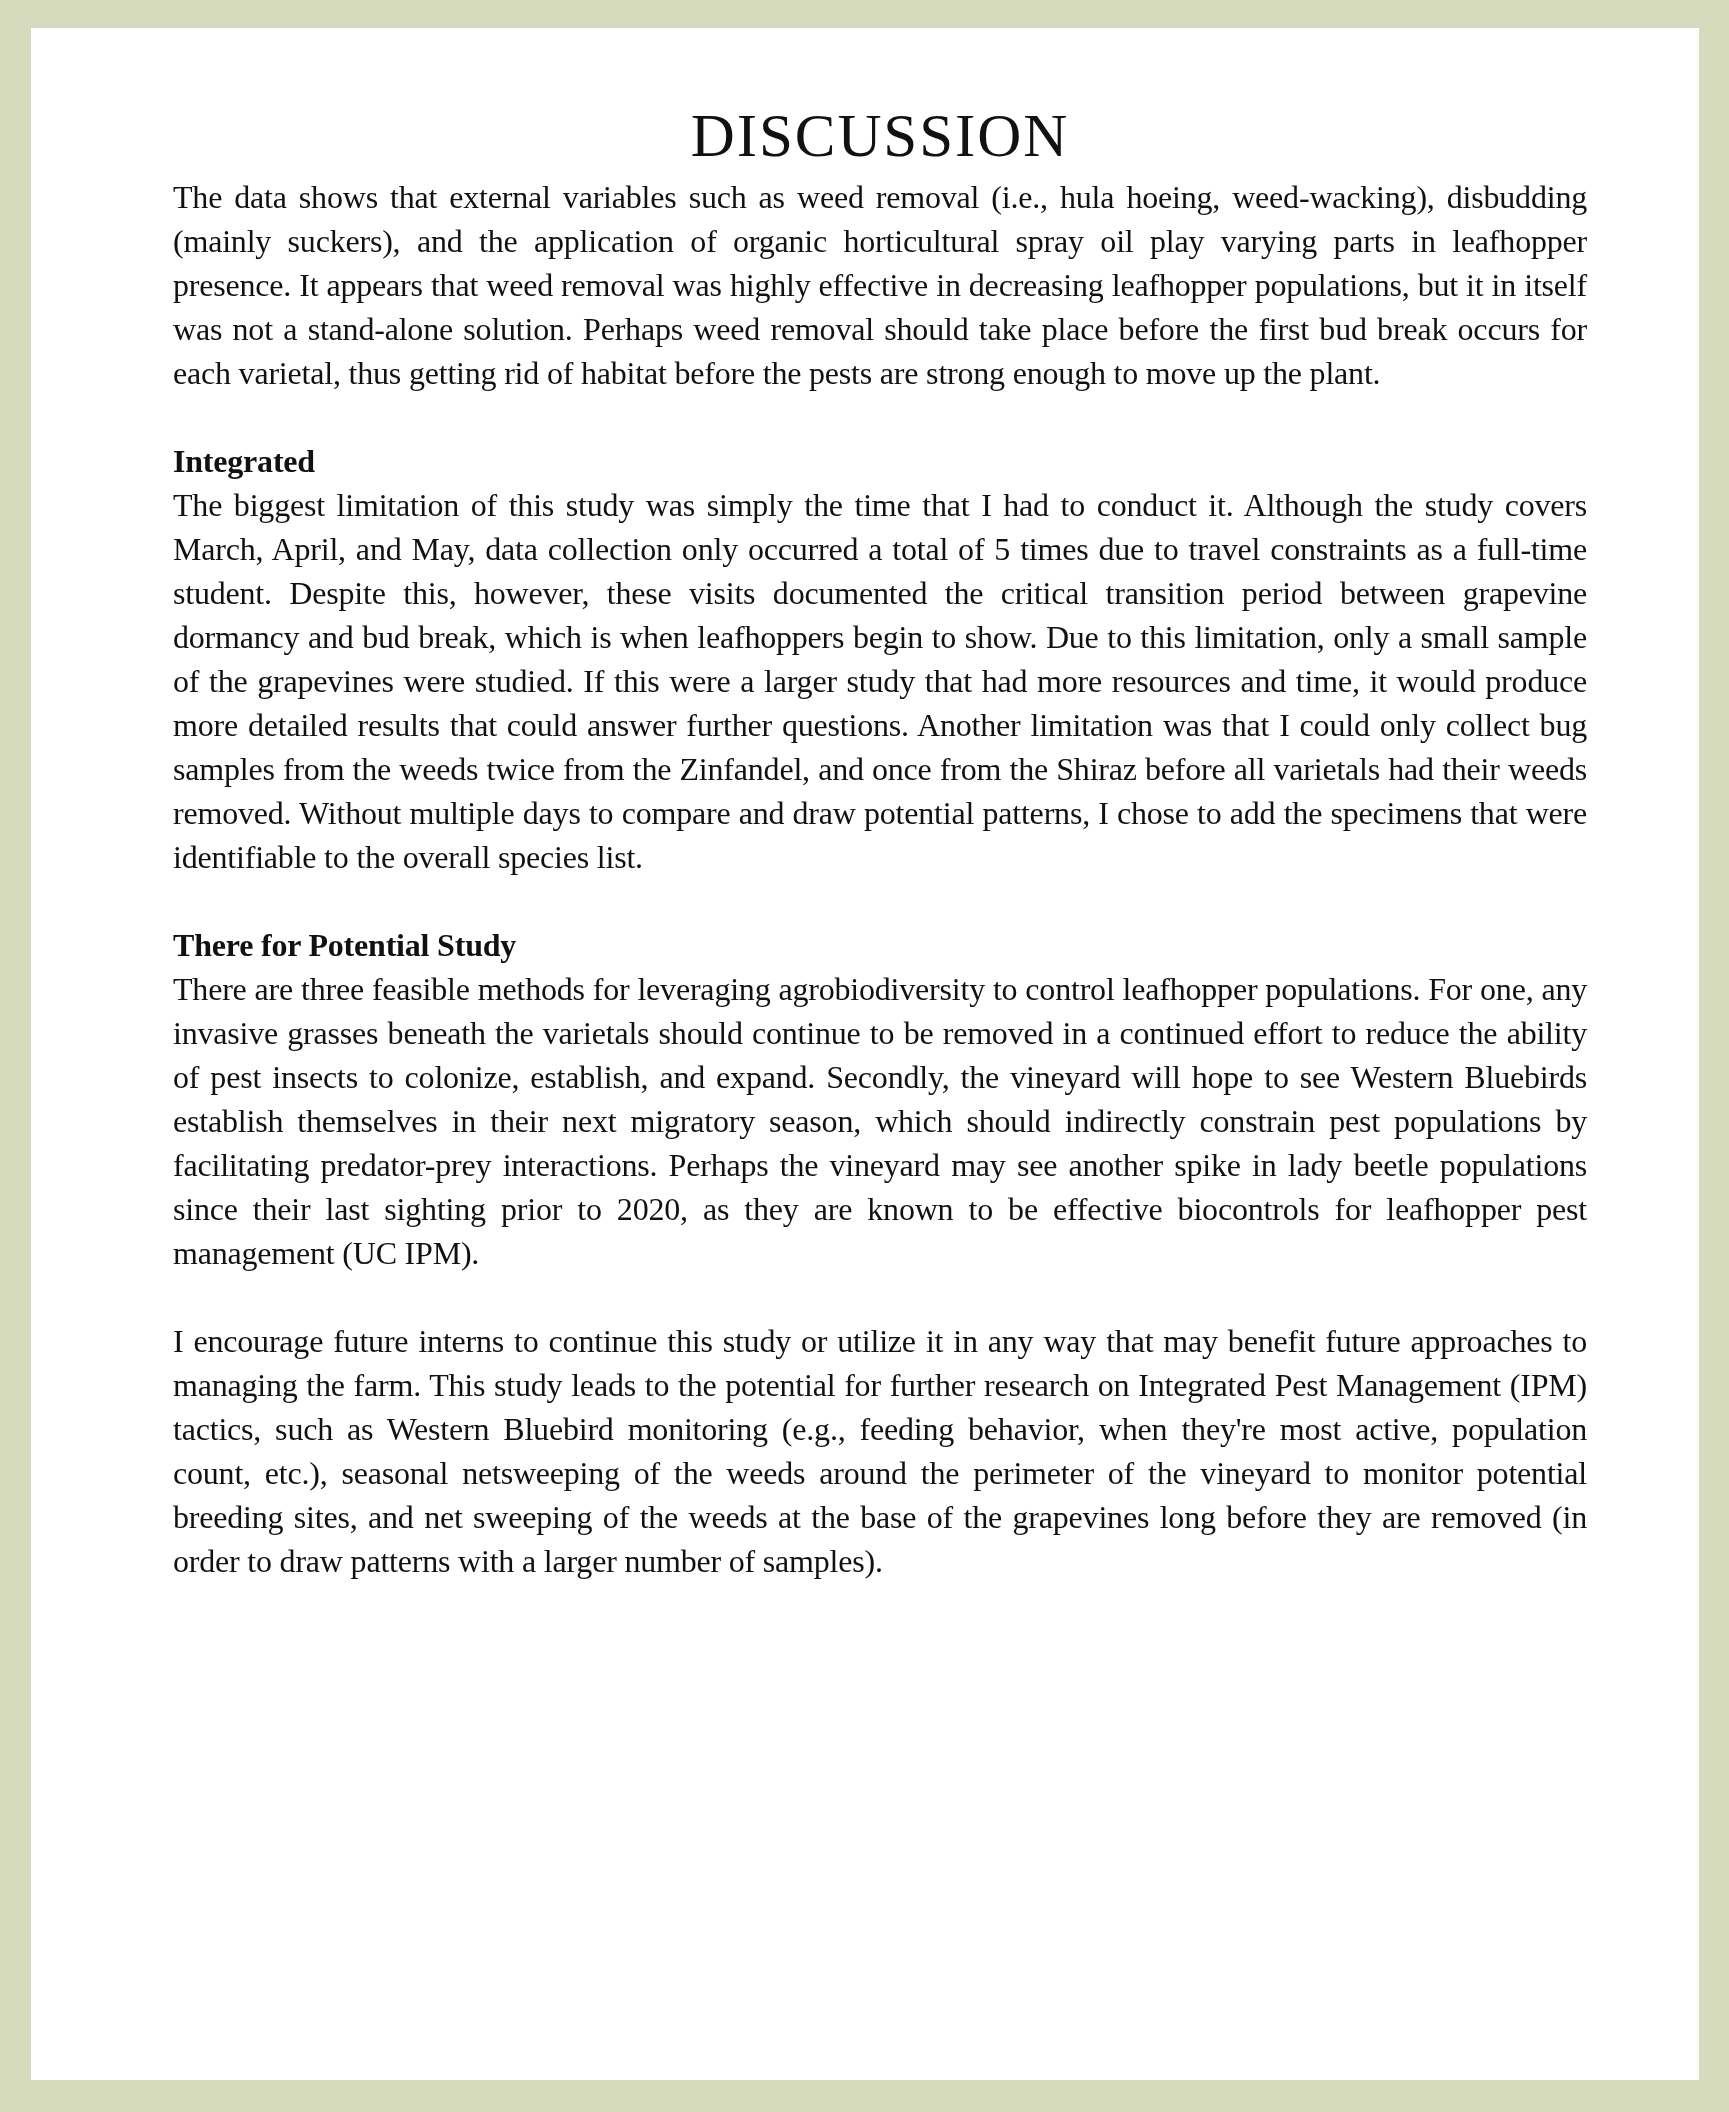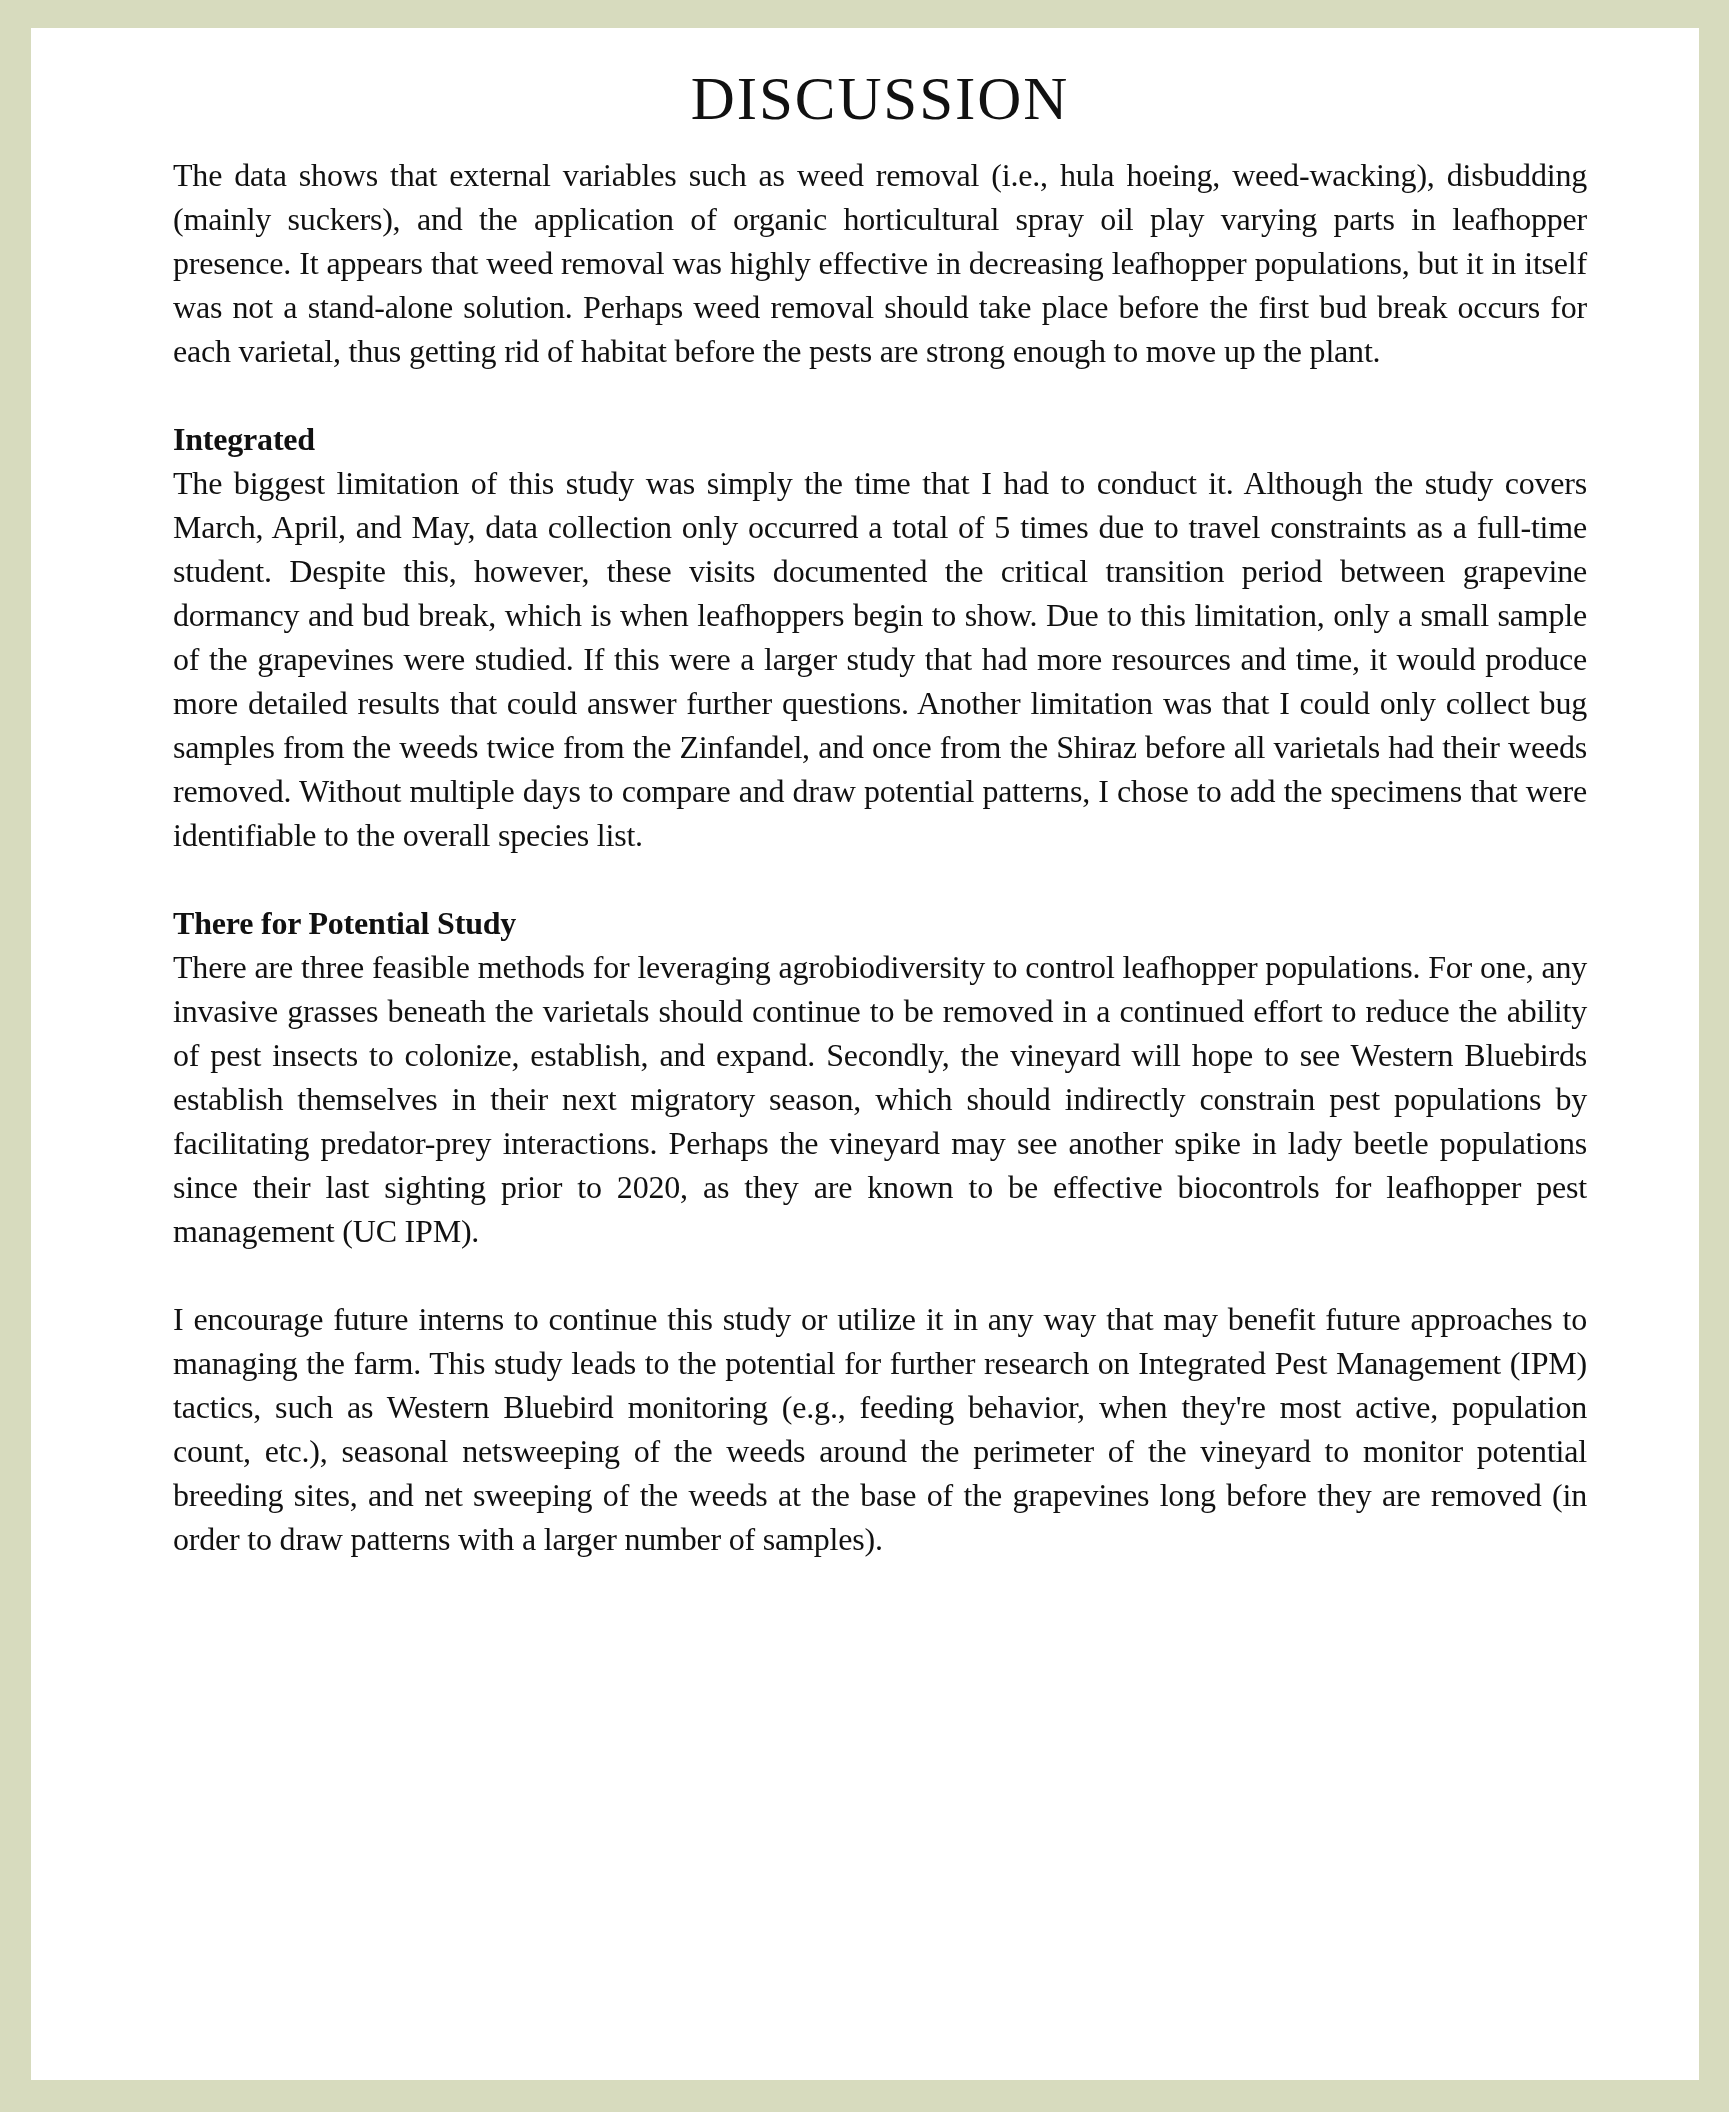--- a/index.html
+++ b/index.html
@@ -24,31 +24,31 @@
       background: #FFFFFF;
     }
     .content {
       position: absolute;
       left: 142px;
       top: 0;
       width: 1414px;
     }
     .title {
       margin: 0;
-      padding-top: 32px;
+      padding-top: 69px;
       text-align: center;
       font-family: "Liberation Serif", "DejaVu Serif", serif;
       font-weight: normal;
       font-size: 61px;
       line-height: 77px;
       letter-spacing: 1.9px;
       color: #111111;
     }
     .body-text {
-      margin-top: 16px;
+      margin-top: 1px;
       font-size: 32px;
       line-height: 44px;
       text-align: justify;
       letter-spacing: -0.2px;
       font-family: Liberation Serif, serif;
     }
     .para {
       margin: 0;
     }
     .gap {

